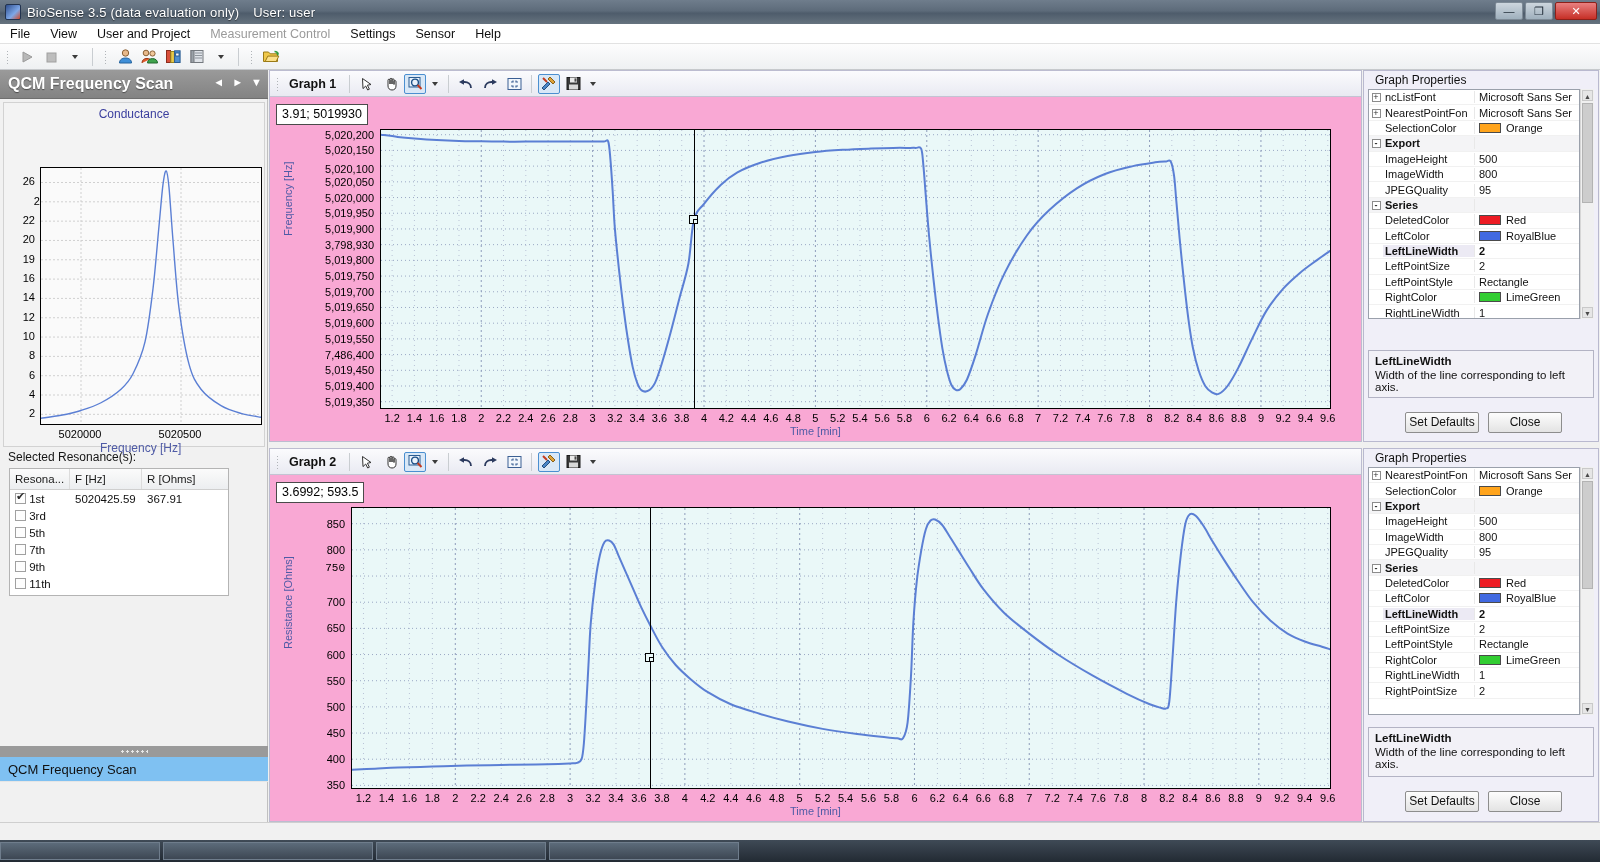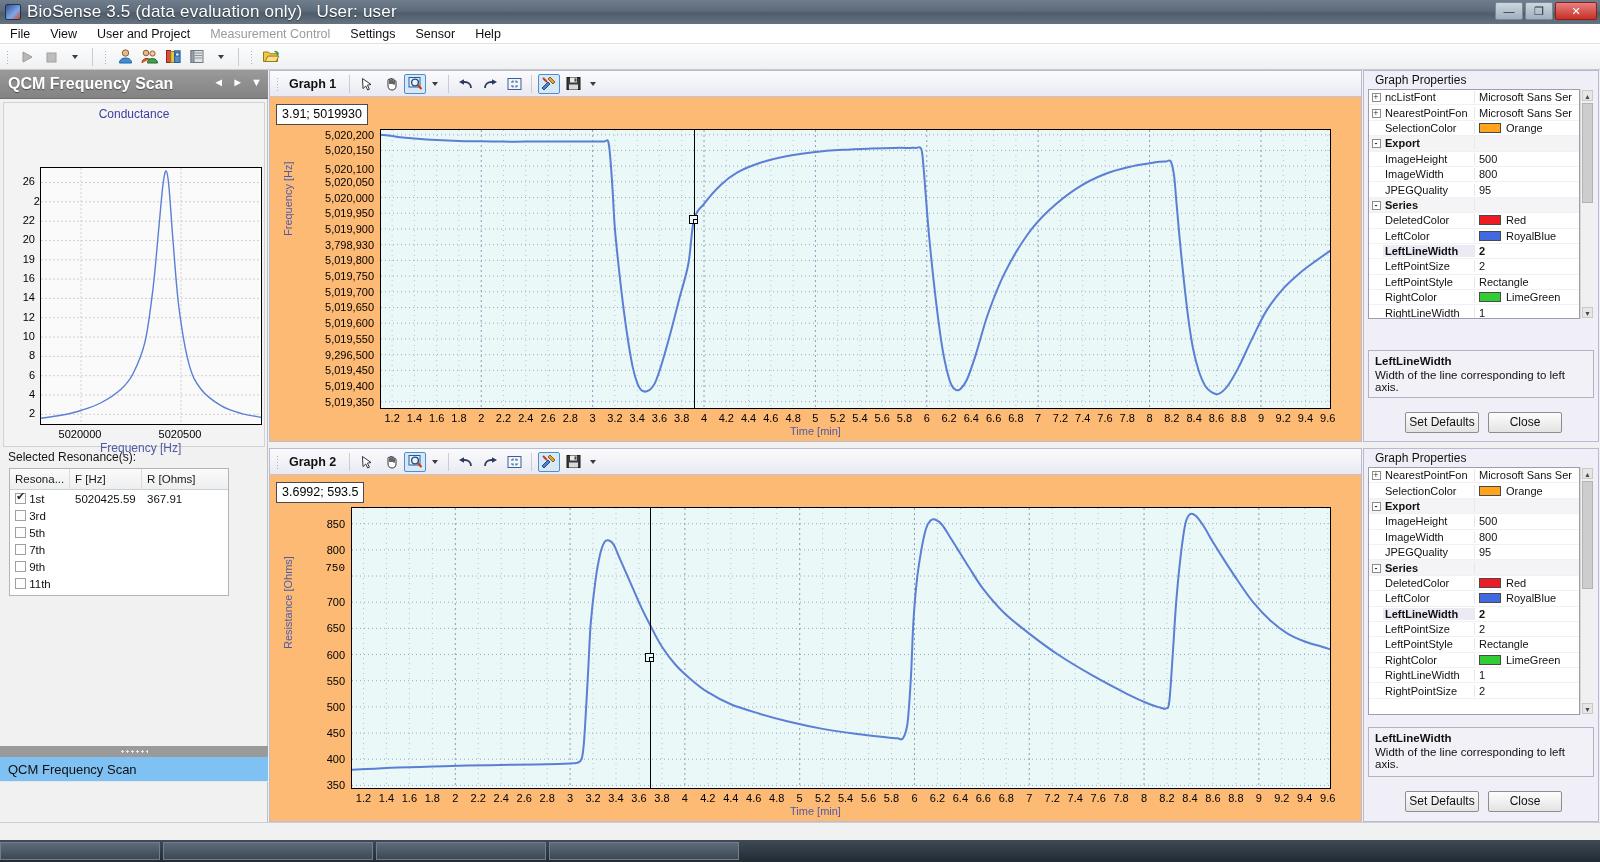--- a/index.html
+++ b/index.html
@@ -18,21 +18,21 @@
     position: absolute; left: 0; top: 0; width: 1600px; height: 24px;
     background: linear-gradient(to bottom,#6f7d8c 0%, #5d6b7a 45%, #4e5c6b 55%, #66737f 100%);
     display: flex; align-items: center;
   }
   .titlebar .tb-icon {
     width: 16px; height: 16px; margin-left: 5px; margin-right: 6px;
     background: linear-gradient(135deg,#2f4f8f,#7ea8e8 60%,#d04a2a);
     border: 1px solid #22334f; border-radius: 2px; flex: 0 0 auto;
   }
   .titlebar .tb-text {
-    color: #ffffff; font-size: 17px; letter-spacing: .2px;
+    color: #ffffff; font-size: 13px; letter-spacing: .2px;
     text-shadow: 0 1px 1px rgba(0,0,0,.55);
     white-space: nowrap;
   }
   .titlebar .tb-user { margin-left: 14px; }
   .tb-buttons { position: absolute; right: 3px; top: 2px; display: flex; gap: 2px; }
   .tb-btn {
     width: 28px; height: 18px; border: 1px solid #7d8a96; border-radius: 2px;
     background: linear-gradient(to bottom,#cdd6de,#9fb0bd);
     color: #1d2a35; font-size: 11px; line-height: 16px; text-align: center;
   }
@@ -103,21 +103,21 @@
   .splitgrip i { display:block; width: 28px; height: 3px; margin: 4px auto 0;
     background-image: radial-gradient(circle,#e8e8e8 45%, transparent 46%);
     background-size: 5px 3px; }
   .navlist { position: absolute; left: 0; top: 687px; width: 268px; }
   .navitem { height: 25px; line-height: 25px; padding-left: 8px; font-size: 13px;
     background: #ffffff; border-bottom: 1px solid #e6e6e6; color: #111; }
   .navitem.selected { background: #7fc1f2; }
   .navfill { height: 22px; background: #fafafa; border-bottom: 1px solid #cfcfcf;}
 
   
-  .graphwrap { position: absolute; background: #fdba74; }
+  .graphwrap { position: absolute; background: #f9a8d4; }
   .gtoolbar { height: 26px; display: flex; align-items: center;
      background: linear-gradient(to bottom,#fbfbfd,#e9eaf2); border-bottom: 1px solid #c3c4d3; }
   .gtitle { font-weight: bold; font-size: 12.5px; color: #101010; padding: 0 8px 0 4px; }
   .coordbox { position: absolute; background: #ffffff; border: 1px solid #4a4a4a;
      font-size: 12.5px; padding: 2px 5px 3px 5px; color: #000; z-index: 5; }
   .plotarea { position: absolute; background: #eaf8f8; border: 1px solid #000; }
   .axis-label { position: absolute; color: #4f5ba6; font-size: 11px; }
   .ytick { position: absolute; right: 0; color: #000; font-size: 11px; text-align: right;
      transform: translateY(-50%); white-space: nowrap; }
   .xtick { position: absolute; color: #000; font-size: 11px; transform: translateX(-50%); }
@@ -435,21 +435,21 @@
         <div class="ytick" style="right: 987px; top: 126.537px;">5,020,000</div>
         <div class="ytick" style="right: 987px; top: 142.243px;">5,019,950</div>
         <div class="ytick" style="right: 987px; top: 157.949px;">5,019,900</div>
         <div class="ytick" style="right: 987px; top: 173.655px;">3,798,930</div>
         <div class="ytick" style="right: 987px; top: 189.362px;">5,019,800</div>
         <div class="ytick" style="right: 987px; top: 205.068px;">5,019,750</div>
         <div class="ytick" style="right: 987px; top: 220.774px;">5,019,700</div>
         <div class="ytick" style="right: 987px; top: 236.48px;">5,019,650</div>
         <div class="ytick" style="right: 987px; top: 252.186px;">5,019,600</div>
         <div class="ytick" style="right: 987px; top: 267.893px;">5,019,550</div>
-        <div class="ytick" style="right: 987px; top: 283.599px;">9,296,500</div>
+        <div class="ytick" style="right: 987px; top: 283.599px;">7,486,400</div>
         <div class="ytick" style="right: 987px; top: 299.305px;">5,019,450</div>
         <div class="ytick" style="right: 987px; top: 315.011px;">5,019,400</div>
         <div class="ytick" style="right: 987px; top: 330.718px;">5,019,350</div>
       </div>
     <div id="g1-xticks">
         <div class="xtick" style="left: 122.138px; top: 341px;">1.2</div>
         <div class="xtick" style="left: 144.415px; top: 341px;">1.4</div>
         <div class="xtick" style="left: 166.692px; top: 341px;">1.6</div>
         <div class="xtick" style="left: 188.969px; top: 341px;">1.8</div>
         <div class="xtick" style="left: 211.246px; top: 341px;">2</div>

